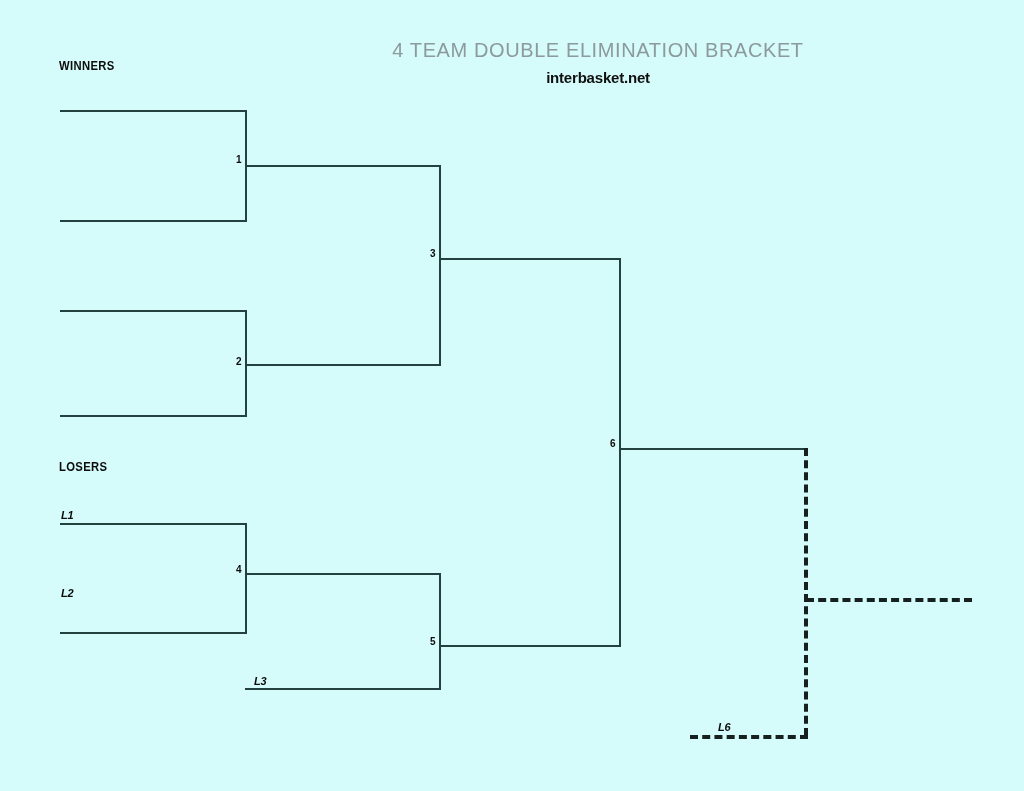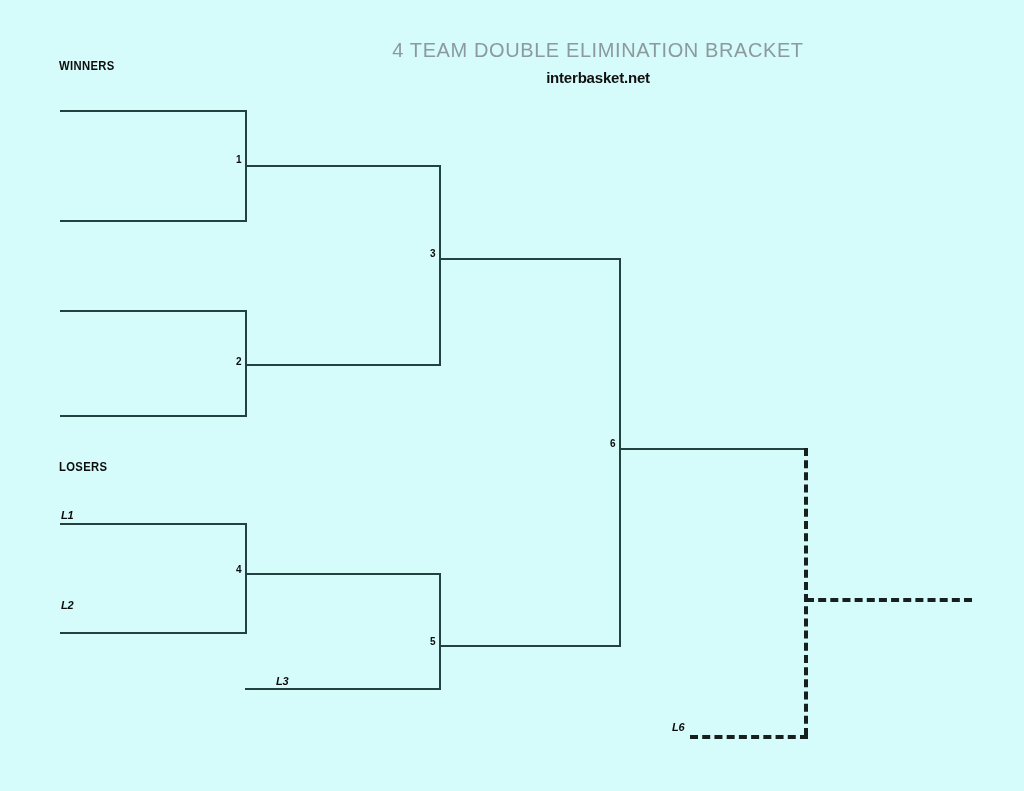--- a/index.html
+++ b/index.html
@@ -135,40 +135,40 @@
 
   <div class="vline" style="left:439px; top:165px; height:199px;"></div>
   <div class="game-label" id="label-game-3" style="left:430px; top:249px;">3</div>
 
   <div class="hline" style="left:439px; top:258px; width:182px;"></div>
 
   <div class="hline" style="left:60px; top:523px; width:187px;"></div>
   <div class="slot-label" id="label-slot-l1" style="left:61px; top:510px;">L1</div>
 
   <div class="hline" style="left:60px; top:632px; width:187px;"></div>
-  <div class="slot-label" id="label-slot-l2" style="left:61px; top:600px;">L2</div>
+  <div class="slot-label" id="label-slot-l2" style="left:61px; top:588px;">L2</div>
 
   <div class="vline" style="left:245px; top:523px; height:109px;"></div>
   <div class="game-label" id="label-game-4" style="left:236px; top:565px;">4</div>
 
   <div class="hline" style="left:245px; top:573px; width:196px;"></div>
 
   <div class="hline" style="left:245px; top:688px; width:196px;"></div>
-  <div class="slot-label" id="label-slot-l3" style="left:254px; top:676px;padding-left:22px;">L3</div>
+  <div class="slot-label" id="label-slot-l3" style="left:232px; top:676px;padding-left:22px;">L3</div>
 
   <div class="vline" style="left:439px; top:573px; height:115px;"></div>
   <div class="game-label" id="label-game-5" style="left:430px; top:637px;">5</div>
 
   <div class="hline" style="left:439px; top:645px; width:182px;"></div>
 
   <div class="vline" style="left:619px; top:258px; height:387px;"></div>
   <div class="game-label" id="label-game-6" style="left:610px; top:439px;">6</div>
 
   <div class="hline" style="left:619px; top:448px; width:189px;"></div>
 
   <div class="vline-dashed" style="left:804px; top:448px; height:288px;"></div>
 
   <div class="hline-dashed" style="left:690px; top:735px; width:118px;"></div>
-  <div class="slot-label" id="label-slot-l6" style="left:672px; top:722px;">L6</div>
+  <div class="slot-label" id="label-slot-l6" style="left:718px; top:722px;">L6</div>
 
   <div class="hline-dashed" style="left:806px; top:598px; width:166px;"></div>
 
 </div>
 
 </body></html>

